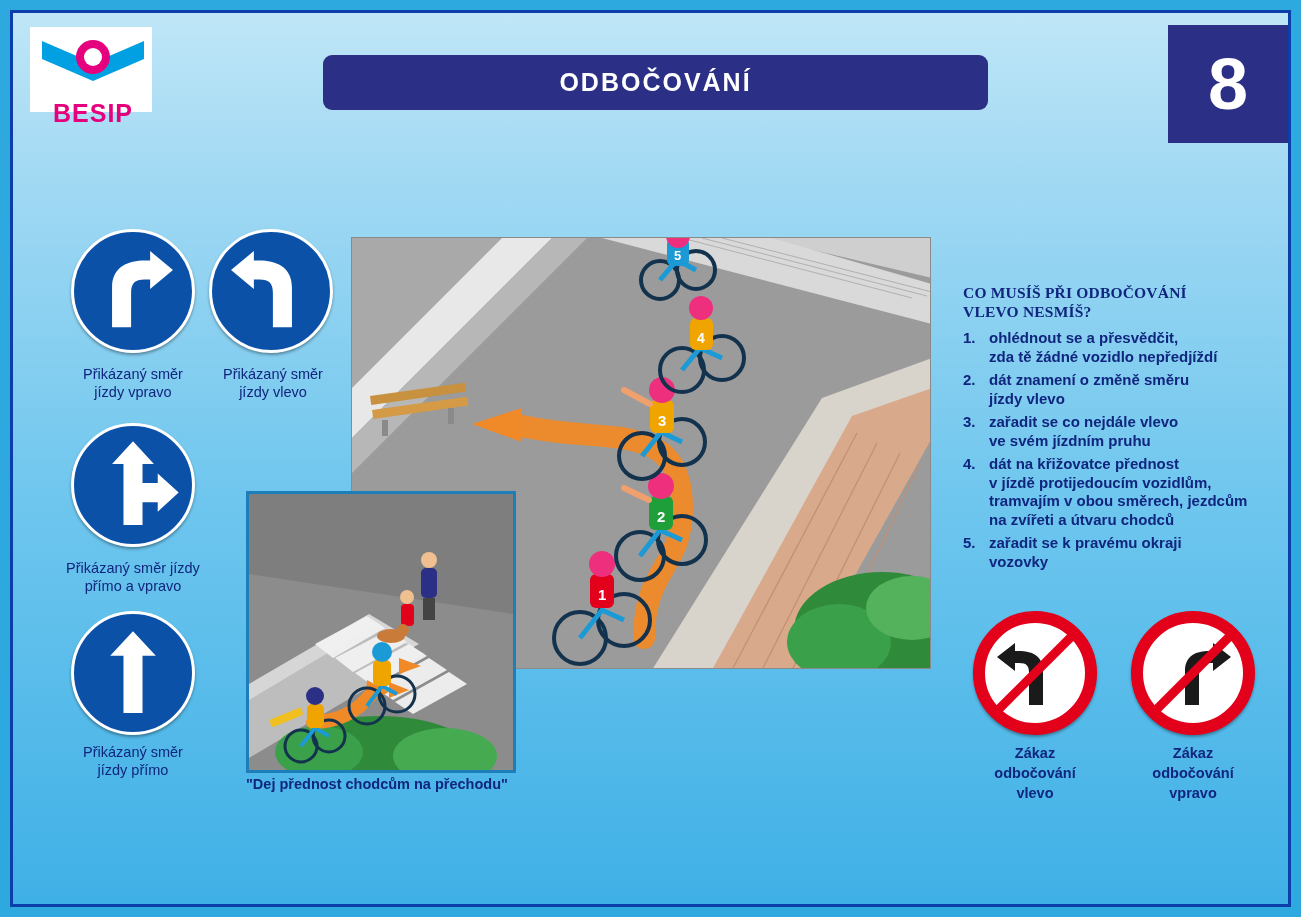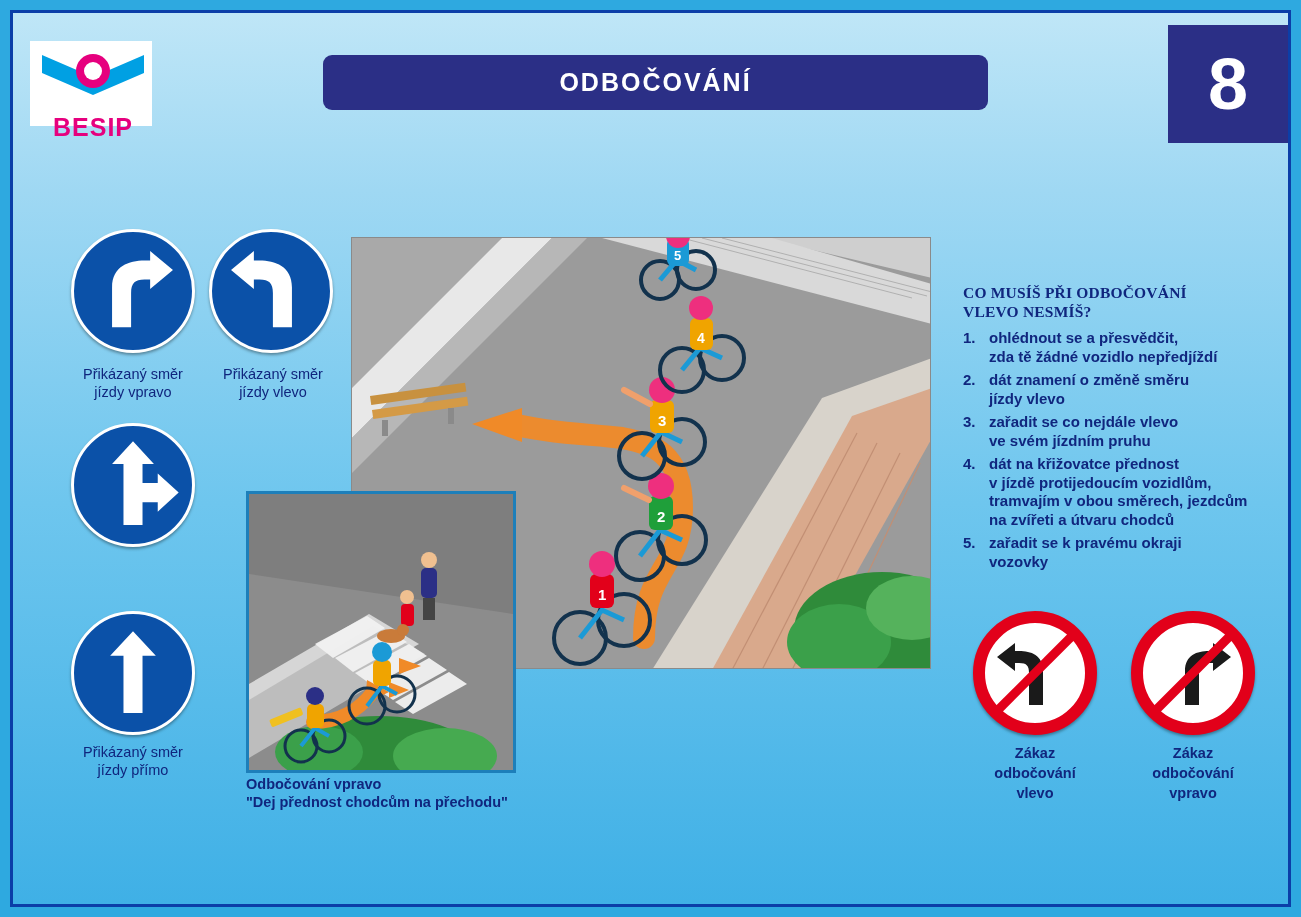--- a/index.html
+++ b/index.html
@@ -11,21 +11,21 @@
     position:relative;
   }
   .poster{
     position:absolute;left:10px;top:10px;width:1281px;height:897px;
     background:linear-gradient(#bfe6f7 0%, #9fd8f3 20%, #6ec6ee 55%, #3fb0e6 100%);
     border:3px solid #0b3ea8;
     box-sizing:border-box;
   }
   
   .logo{
-    position:absolute;left:17px;top:28px;width:122px;height:85px;
+    position:absolute;left:17px;top:14px;width:122px;height:85px;
     background:#ffffff;border:2px solid #ffffff;box-sizing:border-box;
   }
   .logo .chev{
     position:absolute;left:8px;top:8px;width:106px;height:60px;
   }
   .logo .besip{
     position:absolute;left:0;top:70px;width:122px;text-align:center;
     font-weight:bold;font-size:25px;color:#e6007e;letter-spacing:1px;
     font-family:"Liberation Sans", sans-serif;
   }
@@ -147,20 +147,23 @@
     </svg>
   </div>
   <div class="sign-label" style="left:178px;top:352px;width:164px;">
     Přikázaný směr<br>jízdy vlevo
   </div>
 
   <div class="sign" style="left:58px;top:410px;width:124px;height:124px;">
     <svg viewBox="0 0 124 124" width="118" height="118">
       <path d="M52 104 L52 40 L40 40 L62 16 L84 40 L72 40 L72 60 L88 60 L88 50 L110 70 L88 90 L88 80 L72 80 L72 104 Z" fill="#ffffff"></path>
     </svg>
+  </div>
+  <div class="sign-label" style="left:22px;top:546px;width:196px;">
+    Přikázaný směr jízdy<br>přímo a vpravo
   </div>
 
   <div class="sign" style="left:58px;top:598px;width:124px;height:124px;">
     <svg viewBox="0 0 124 124" width="118" height="118">
       <path d="M52 104 L52 44 L38 44 L62 18 L86 44 L72 44 L72 104 Z" fill="#ffffff"></path>
     </svg>
   </div>
   <div class="sign-label" style="left:38px;top:730px;width:164px;">
     Přikázaný směr<br>jízdy přímo
   </div>
@@ -315,21 +318,20 @@
         <path d="M52 252 L66 234 L80 242" stroke="#1b9ad6" stroke-width="4" fill="none"></path>
         <rect x="58" y="210" width="17" height="24" rx="5" fill="#f0a400"></rect>
         <circle cx="66" cy="202" r="9" fill="#2b2f86"></circle>
       </g>
 
       <rect x="20" y="226" width="34" height="8" rx="2" fill="#f0c020" transform="rotate(-22 20 226)"></rect>
     </svg>
   </div>
 
   <div class="subcaption">
-    <div>Odbočování vpravo</div>
     <div>"Dej přednost chodcům na přechodu"</div>
   </div>
 
   <div class="rtext">
     <h3>
       <span>CO MUSÍŠ PŘI ODBOČOVÁNÍ</span><br>
       <span>VLEVO NESMÍŠ?</span>
     </h3>
     <ol>
       <li>

